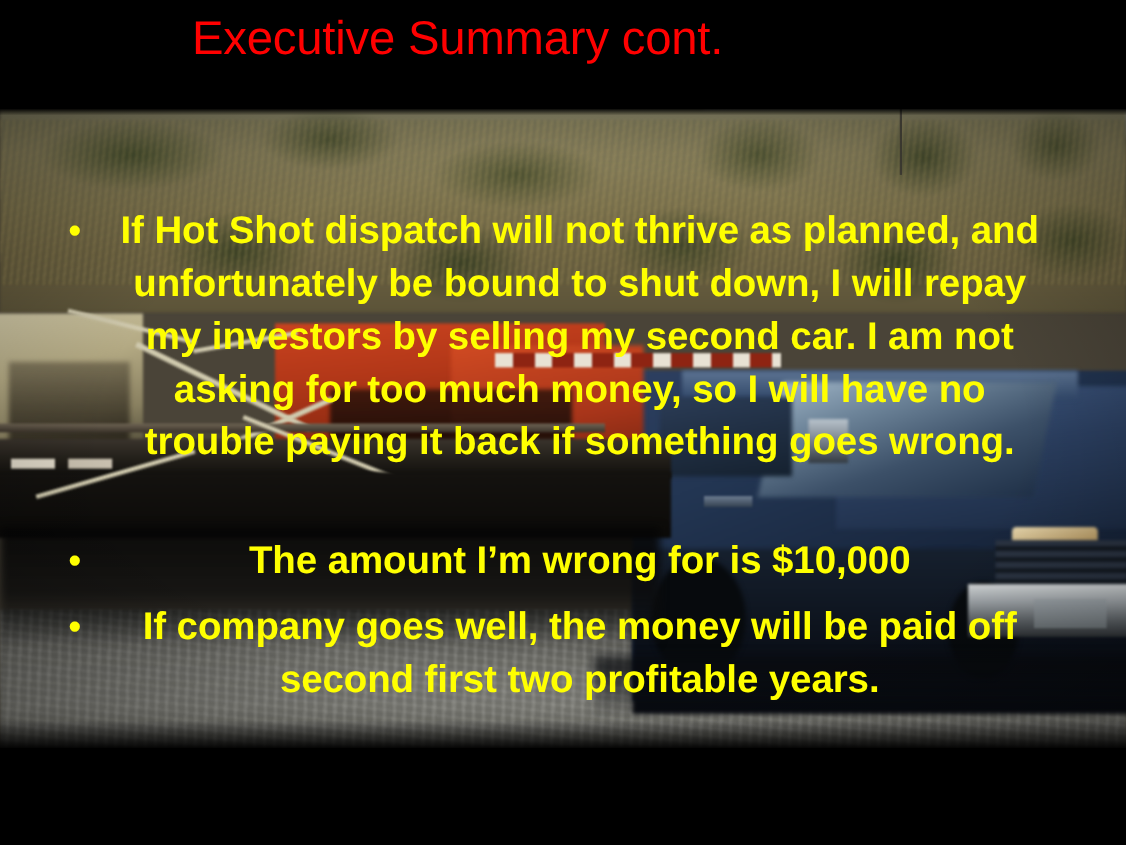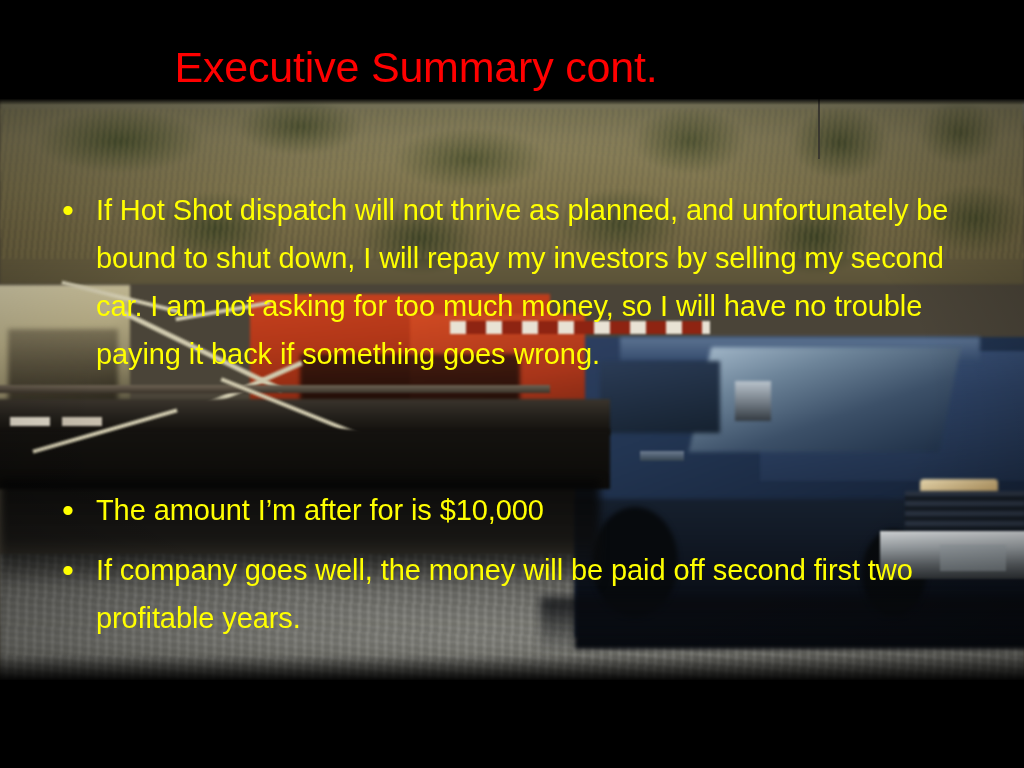--- a/index.html
+++ b/index.html
@@ -6,21 +6,21 @@
   body{width:1024px;height:768px;overflow:hidden;font-family:"Liberation Sans",sans-serif;}
 
   .slide{position:relative;width:1024px;height:768px;background:#000;overflow:hidden;}
 
   
   .title-band{
     position:absolute;left:0;top:0;width:1024px;height:99px;
     background:#000;z-index:30;
   }
   .slide-title{
-    position:absolute;left:0;top:44px;width:832px;
+    position:absolute;left:0;top:12px;width:832px;
     text-align:center;
     color:#FF0000;
     font-size:43px;
     font-weight:400;
     letter-spacing:-0.2px;
     line-height:46px;
     white-space:nowrap;
   }
 
   
@@ -267,24 +267,25 @@
     width:34px;
     color:#FFFF00;
     font-size:34px;
     line-height:48px;
     text-align:left;
     padding-left:4px;
   }
   .bullet .txt{
     flex:1 1 auto;
     color:#FFFF00;
-    font-size:29px;
+    font-size:35px;
     line-height:48px;
-    font-weight:400;
+    font-weight:700;
     letter-spacing:-0.1px;
+    text-align:center;
   }
   #b1{top:87px;width:900px;}
   #b1 .txt{width:862px;}
   #b2{top:387px;}
   #b3{top:447px;}
   #b3 .txt{width:862px;}
 </style>
 </head>
 <body>
 
@@ -343,21 +344,21 @@
 
   <div class="body-text">
 
     <div class="bullet" id="b1">
       <span class="dot">•</span>
       <span class="txt">If Hot Shot dispatch will not thrive as planned, and unfortunately be bound to shut down, I will repay my investors by selling my second car. I am not asking for too much money, so I will have no trouble paying it back if something goes wrong.</span>
     </div>
 
     <div class="bullet" id="b2">
       <span class="dot">•</span>
-      <span class="txt">The amount I’m after for is $10,000</span>
+      <span class="txt">The amount I’m wrong for is $10,000</span>
     </div>
 
     <div class="bullet" id="b3">
       <span class="dot">•</span>
       <span class="txt">If company goes well, the money will be paid off second first two profitable years.</span>
     </div>
 
   </div>
 
   <div class="title-band">

